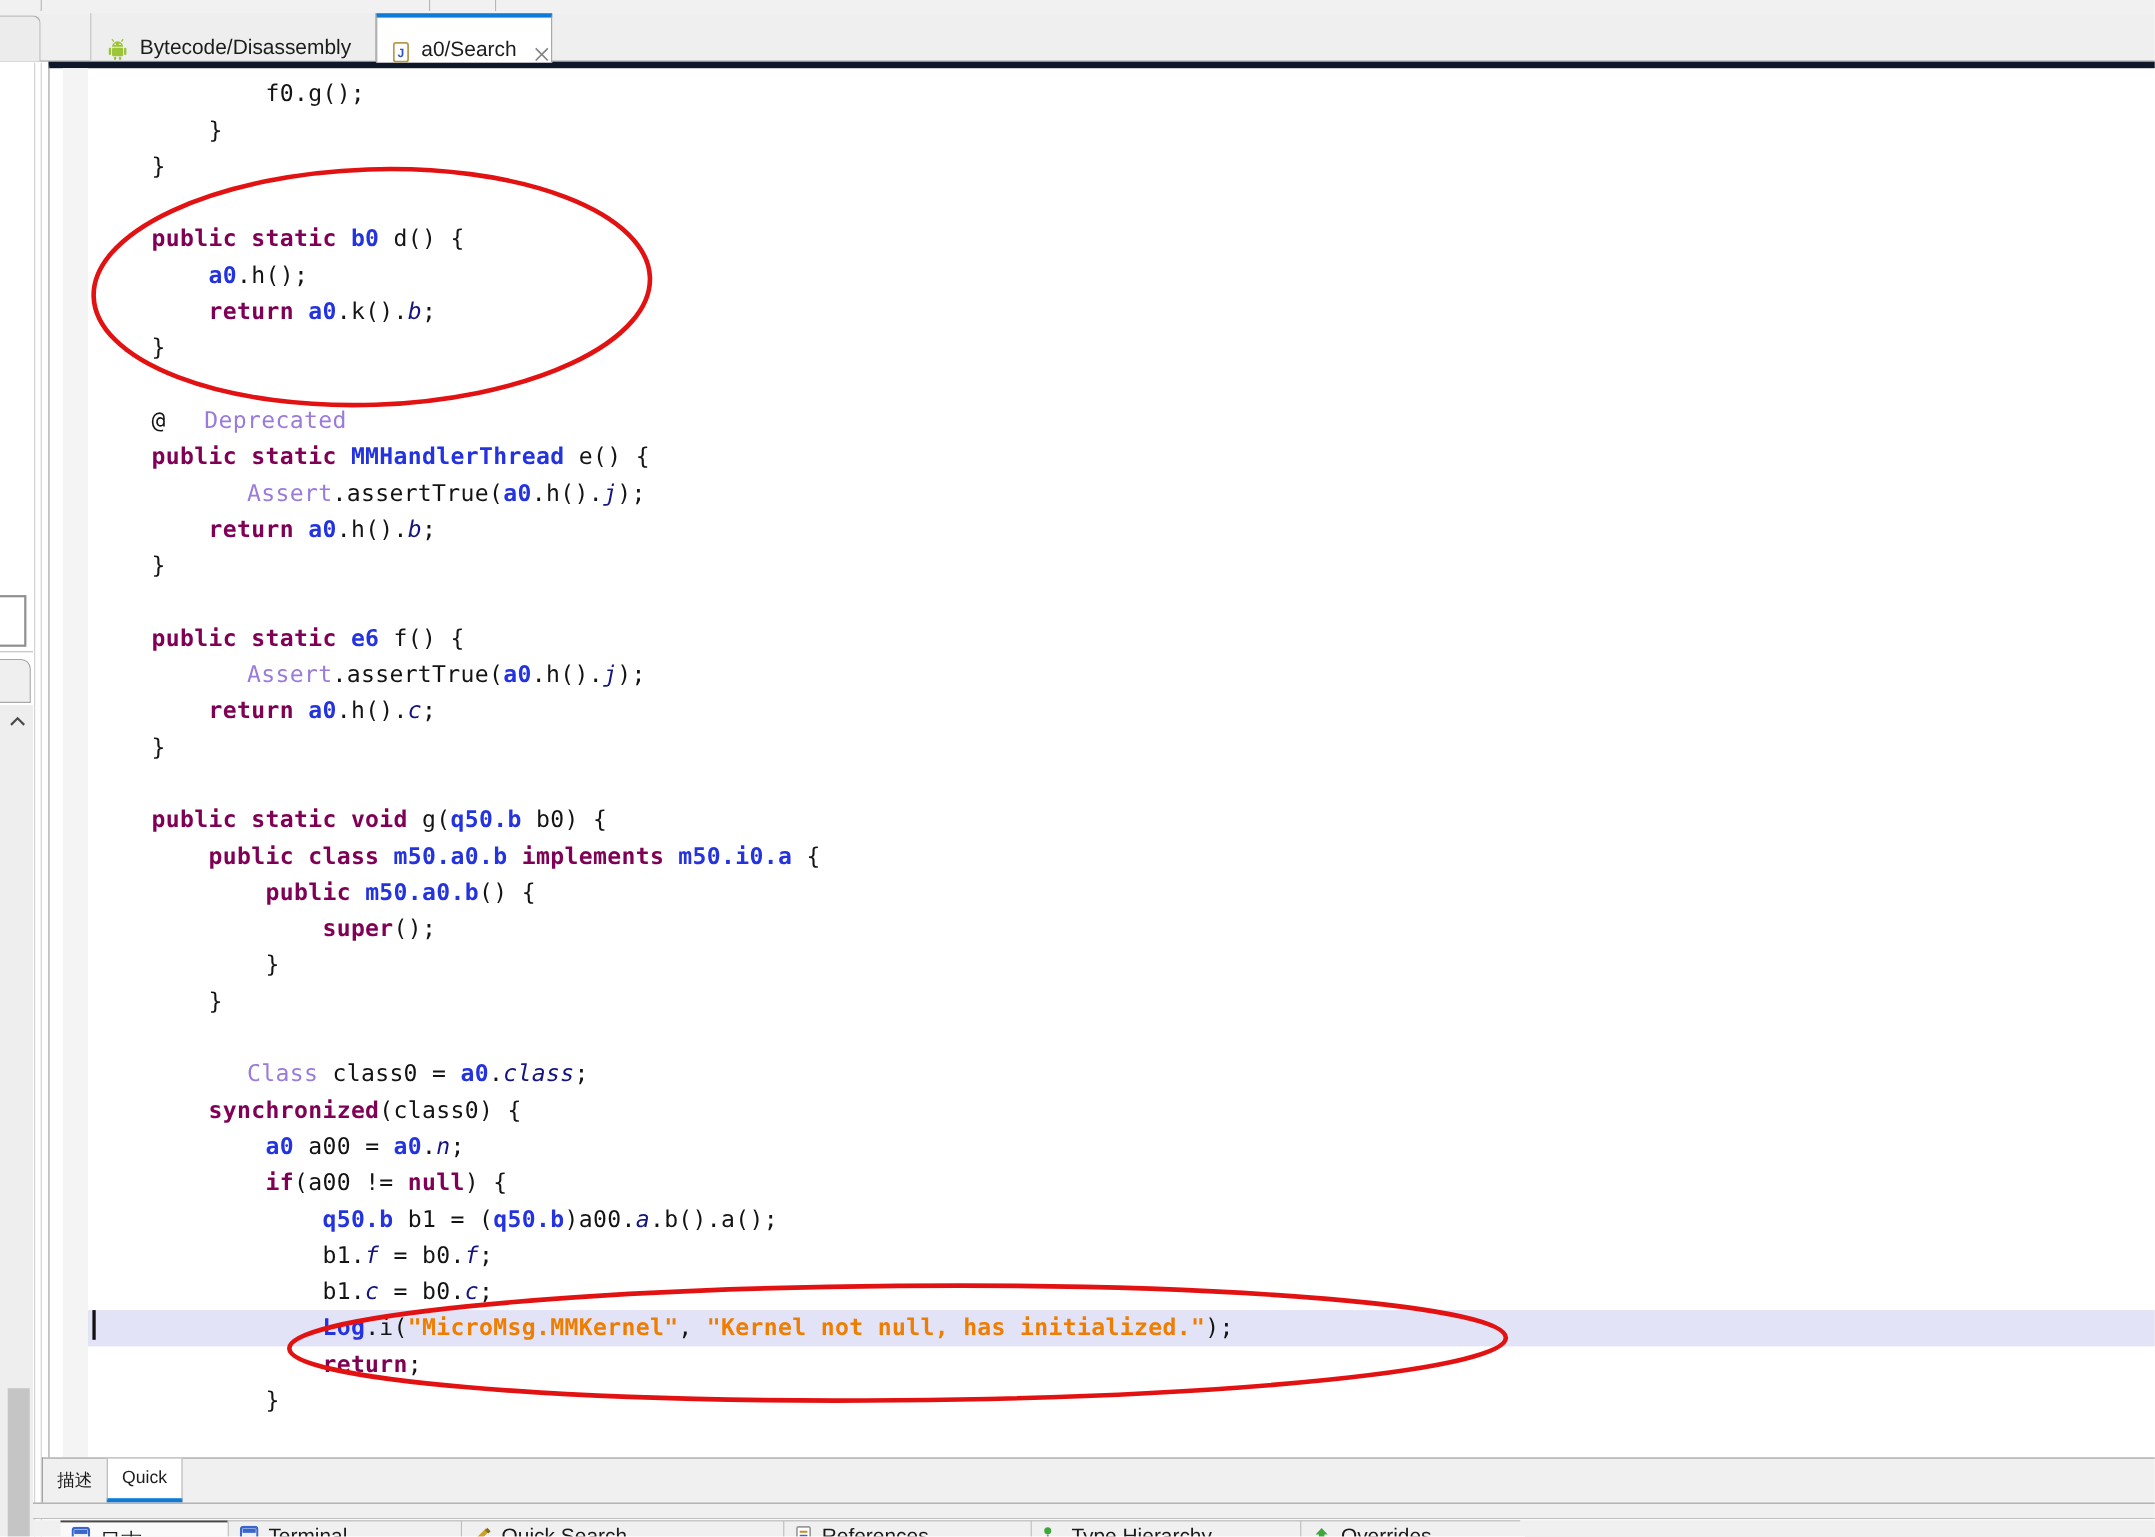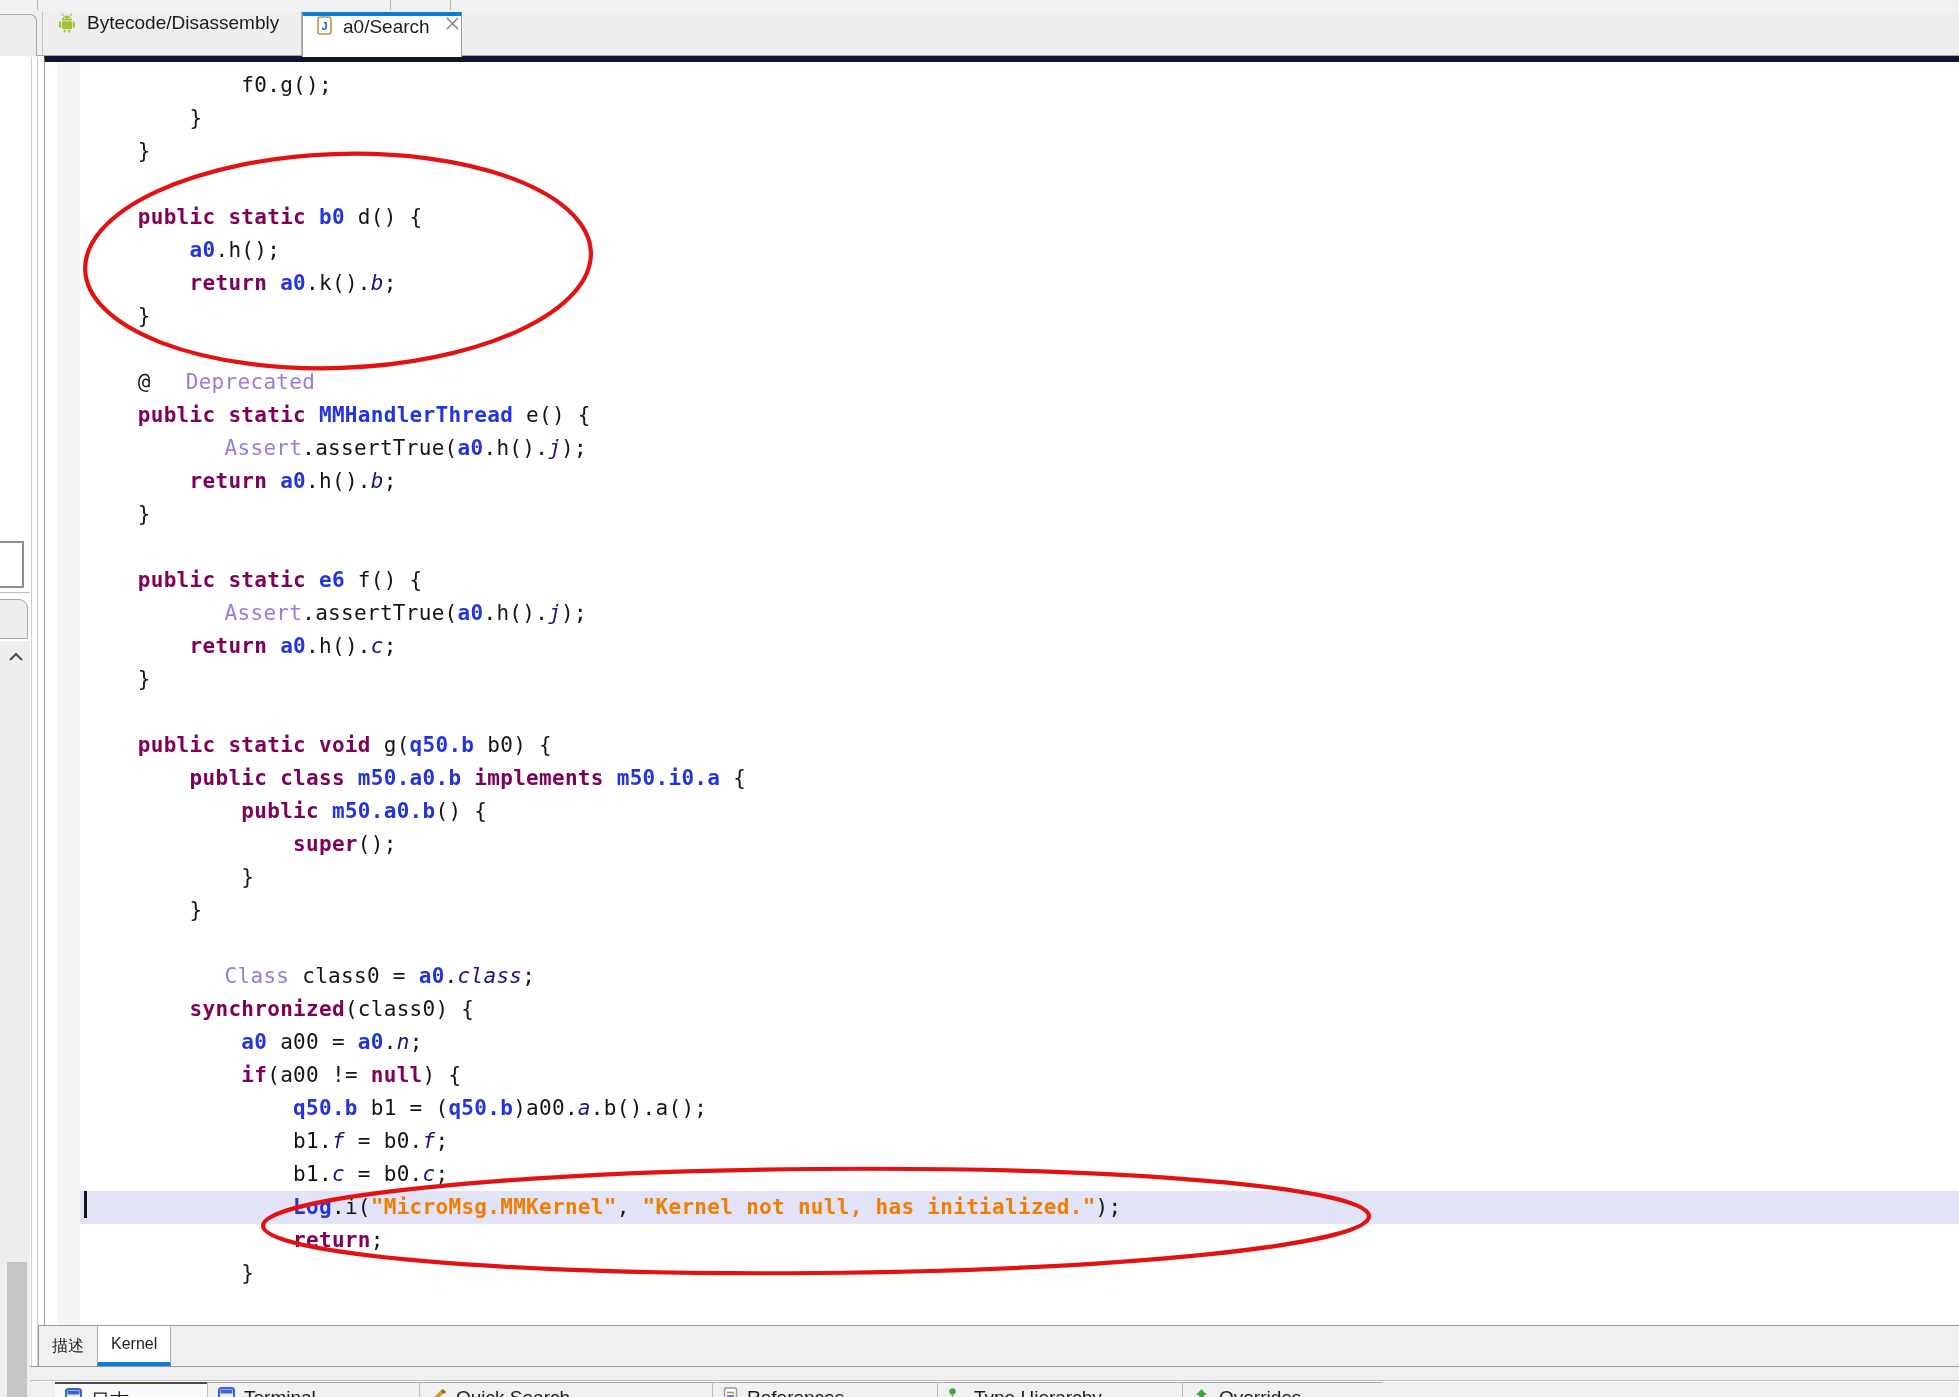--- a/index.html
+++ b/index.html
@@ -9,22 +9,22 @@
     background:#ffffff; font-family:"Liberation Sans","DejaVu Sans",sans-serif;
   }
   
   .top-strip { position:absolute; left:0; top:0; width:1959px; height:12px; background:#f1f1f1; }
   .top-tick { position:absolute; top:0; width:1px; height:10px; background:#b6b6b6; }
   .tab-bar  { position:absolute; left:0; top:12px; width:1959px; height:44px;
               background:#efefef; border-bottom:1px solid #a6a6a6; }
   .partial-tab { position:absolute; left:-14px; top:2px; width:51px; height:42px;
               background:#ececec; border:1px solid #a9a9a9; border-bottom:none;
               border-radius:7px 7px 0 0; }
-  .tab { position:absolute; top:0; height:43px; display:flex; align-items:flex-start;
-         gap:11px; padding:0 14px; font-size:19px; color:#1c1c1c; cursor:default; }
+  .tab { position:absolute; top:0; height:43px; display:flex; align-items:flex-end;
+         gap:11px; padding:0 14px; font-size:19px; color:#1c1c1c; cursor:default;margin-left:40px; }
   .tab.inactive { left:42px; width:260px; background:#eeeeee;
          border-left:1px solid #c2c2c2; border-right:1px solid #b5b5b5; }
   .tab.active { left:302px; width:160px; background:#ffffff; height:45px; z-index:3;
          border-left:1px solid #9f9f9f; border-right:1px solid #9f9f9f;
          border-top:4px solid var(--accent); }
   .tab .close { margin-left:4px; display:flex; align-items:center; }
   
   .editor { position:absolute; left:44px; top:56px; width:1915px; height:1270px;
             background:#ffffff; border-left:1px solid #9b9b9b; border-top:6px solid #0f172a; z-index:1; }
   .gutter { position:absolute; left:12px; top:0; width:23px; height:100%; background:#f4f4f4; }
@@ -144,21 +144,21 @@
     <div class="gutter"></div>
     <div id="code-lines"><div class="cl"><span class="seg-p">            f0.g();</span></div><div class="cl"><span class="seg-p">        }</span></div><div class="cl"><span class="seg-p">    }</span></div><div class="cl">&nbsp;</div><div class="cl"><span class="seg-p">    </span><span class="seg-k">public static </span><span class="seg-t">b0</span><span class="seg-p"> d() {</span></div><div class="cl"><span class="seg-p">        </span><span class="seg-t">a0</span><span class="seg-p">.h();</span></div><div class="cl"><span class="seg-p">        </span><span class="seg-k">return </span><span class="seg-t">a0</span><span class="seg-p">.k().</span><span class="seg-f">b</span><span class="seg-p">;</span></div><div class="cl"><span class="seg-p">    }</span></div><div class="cl">&nbsp;</div><div class="cl"><span class="seg-p">    @</span><span class="seg-a">Deprecated</span></div><div class="cl"><span class="seg-p">    </span><span class="seg-k">public static </span><span class="seg-t">MMHandlerThread</span><span class="seg-p"> e() {</span></div><div class="cl"><span class="seg-p">        </span><span class="seg-a">Assert</span><span class="seg-p">.assertTrue(</span><span class="seg-t">a0</span><span class="seg-p">.h().</span><span class="seg-f">j</span><span class="seg-p">);</span></div><div class="cl"><span class="seg-p">        </span><span class="seg-k">return </span><span class="seg-t">a0</span><span class="seg-p">.h().</span><span class="seg-f">b</span><span class="seg-p">;</span></div><div class="cl"><span class="seg-p">    }</span></div><div class="cl">&nbsp;</div><div class="cl"><span class="seg-p">    </span><span class="seg-k">public static </span><span class="seg-t">e6</span><span class="seg-p"> f() {</span></div><div class="cl"><span class="seg-p">        </span><span class="seg-a">Assert</span><span class="seg-p">.assertTrue(</span><span class="seg-t">a0</span><span class="seg-p">.h().</span><span class="seg-f">j</span><span class="seg-p">);</span></div><div class="cl"><span class="seg-p">        </span><span class="seg-k">return </span><span class="seg-t">a0</span><span class="seg-p">.h().</span><span class="seg-f">c</span><span class="seg-p">;</span></div><div class="cl"><span class="seg-p">    }</span></div><div class="cl">&nbsp;</div><div class="cl"><span class="seg-p">    </span><span class="seg-k">public static void </span><span class="seg-p">g(</span><span class="seg-t">q50.b</span><span class="seg-p"> b0) {</span></div><div class="cl"><span class="seg-p">        </span><span class="seg-k">public class </span><span class="seg-t">m50.a0.b</span><span class="seg-p"> </span><span class="seg-k">implements</span><span class="seg-p"> </span><span class="seg-t">m50.i0.a</span><span class="seg-p"> {</span></div><div class="cl"><span class="seg-p">            </span><span class="seg-k">public </span><span class="seg-t">m50.a0.b</span><span class="seg-p">() {</span></div><div class="cl"><span class="seg-p">                </span><span class="seg-k">super</span><span class="seg-p">();</span></div><div class="cl"><span class="seg-p">            }</span></div><div class="cl"><span class="seg-p">        }</span></div><div class="cl">&nbsp;</div><div class="cl"><span class="seg-p">        </span><span class="seg-a">Class</span><span class="seg-p"> class0 = </span><span class="seg-t">a0</span><span class="seg-p">.</span><span class="seg-f">class</span><span class="seg-p">;</span></div><div class="cl"><span class="seg-p">        </span><span class="seg-k">synchronized</span><span class="seg-p">(class0) {</span></div><div class="cl"><span class="seg-p">            </span><span class="seg-t">a0</span><span class="seg-p"> a00 = </span><span class="seg-t">a0</span><span class="seg-p">.</span><span class="seg-f">n</span><span class="seg-p">;</span></div><div class="cl"><span class="seg-p">            </span><span class="seg-k">if</span><span class="seg-p">(a00 != </span><span class="seg-k">null</span><span class="seg-p">) {</span></div><div class="cl"><span class="seg-p">                </span><span class="seg-t">q50.b</span><span class="seg-p"> b1 = (</span><span class="seg-t">q50.b</span><span class="seg-p">)a00.</span><span class="seg-f">a</span><span class="seg-p">.b().a();</span></div><div class="cl"><span class="seg-p">                b1.</span><span class="seg-f">f</span><span class="seg-p"> = b0.</span><span class="seg-f">f</span><span class="seg-p">;</span></div><div class="cl"><span class="seg-p">                b1.</span><span class="seg-f">c</span><span class="seg-p"> = b0.</span><span class="seg-f">c</span><span class="seg-p">;</span></div><div class="cl hl"><span class="seg-p">                </span><span class="seg-t">Log</span><span class="seg-p">.i(</span><span class="seg-s">"MicroMsg.MMKernel"</span><span class="seg-p">, </span><span class="seg-s">"Kernel not null, has initialized."</span><span class="seg-p">);</span></div><div class="cl"><span class="seg-p">                </span><span class="seg-k">return</span><span class="seg-p">;</span></div><div class="cl"><span class="seg-p">            }</span></div></div>
   </div>
   <div class="caret"></div>
 
   <div class="frag-bar">
     <div class="frag-tab">
       <span>描述</span>
     </div>
     <div class="frag-tab active">
-      <span>Kernel</span>
+      <span>Quick</span>
     </div>
   </div>
 
   <div class="splitter"></div>
 
   <div class="tool-row">
     <div class="tool-tab active w1">
       <span class="icon">
         <svg width="17" height="17" viewBox="0 0 17 17">
           <rect x="1" y="1" width="15" height="15" rx="2.5" fill="#e8f0ff" stroke="#3a66c9" stroke-width="2"></rect>

